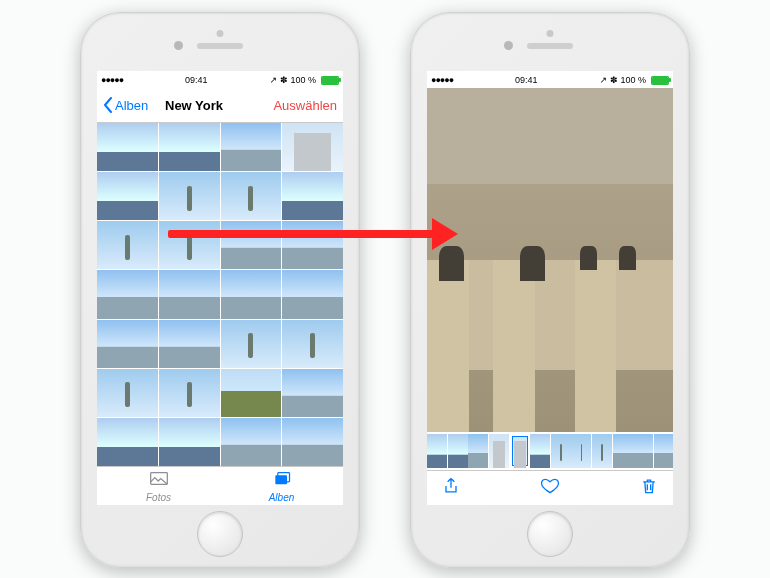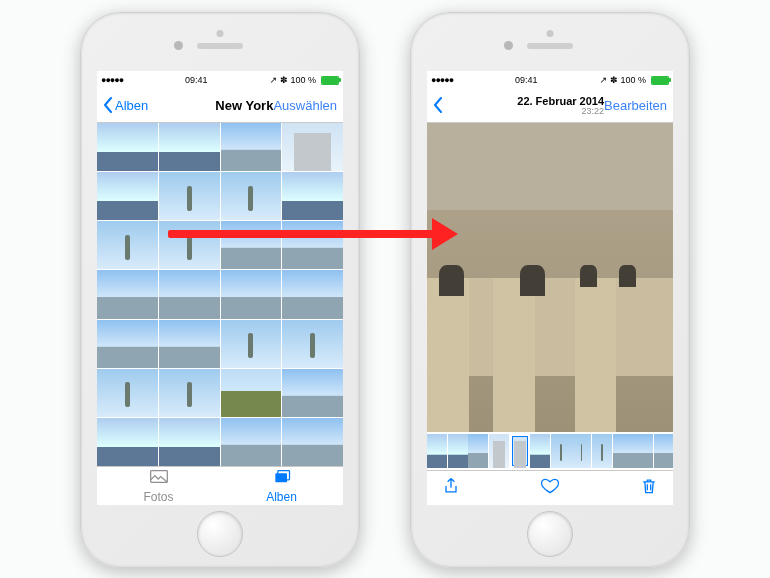--- a/index.html
+++ b/index.html
@@ -72,22 +72,22 @@
 
   
   .nav {
     height:34px; border-bottom: .5px solid #c9c9c9;
     display:flex; align-items:center; justify-content:space-between;
     padding: 0 6px;
   }
   .nav .back { display:flex; align-items:center; gap:2px; color:#007aff; font-size:13px;}
   .nav .title { font-weight:600; font-size:13px; color:#000; text-align:center;}
   .nav .subtitle { font-size:9px; color:#8e8e93; text-align:center; margin-top:-1px;}
-  .nav .titlewrap { flex:1; display:flex; flex-direction:column; align-items:flex-end; justify-content:center;}
-  .nav .action { color:#3b82f6; font-size:13px; min-width:62px; text-align:left;}
+  .nav .titlewrap { flex:1; display:flex; flex-direction:column; align-items:flex-start; justify-content:center;}
+  .nav .action { color:#ef4444; font-size:13px; min-width:62px; text-align:left;}
   .nav .left   { min-width:62px; }
 
   
   .grid {
     flex:1;
     display:grid;
     grid-template-columns: repeat(4, 1fr);
     grid-auto-rows: 1fr;
     gap:1px;
     background:#fff;
@@ -97,21 +97,21 @@
     position:absolute; inset:0;
   }
 
   
   .tabbar {
     height:38px; border-top: .5px solid #c9c9c9;
     display:flex;
   }
   .tab { flex:1; display:flex; flex-direction:column; align-items:center; justify-content:center; gap:1px; color:#8e8e93; }
   .tab.active { color:#007aff;}
-  .tab .tlabel { font-size:12px; }
+  .tab .tlabel { font-size:10px;font-style:italic; }
   .tab svg { width:20px; height:17px; }
 
   
   .detail-photo {
     flex:1;
     position:relative;
     display:flex; flex-direction:column;
   }
   .bigimg{
     flex:1; position:relative; overflow:hidden;
@@ -323,32 +323,20 @@
       <span class="dots">●●●●●</span>
       <span>09:41</span>
       <span class="right">
         <span>↗</span>
         <span class="bt">✽</span>
         <span>100 %</span>
         <span class="batt">
             <span style="width:100%"></span>
           </span>
       </span>
-    </div>
-    <div class="nav">
-      <div class="back left">
-        <svg width="10" height="16" viewBox="0 0 10 16">
-            <path d="M8 1 L2 8 L8 15" stroke="#007aff" stroke-width="2" fill="none" stroke-linecap="round" stroke-linejoin="round"></path>
-          </svg>
-      </div>
-      <div class="titlewrap">
-        <div class="title" style="font-size:11px;">22. Februar 2014</div>
-        <div class="subtitle">23:22</div>
-      </div>
-      <div class="action">Bearbeiten</div>
     </div>
 
     <div class="detail-photo">
       <div class="bigimg">
         <div class="sky"></div>
         <div class="railtop"></div>
         <div class="railcol c1"></div>
         <div class="railcol c2"></div>
         <div class="railcol c3"></div>
         <div class="person p1"></div>

